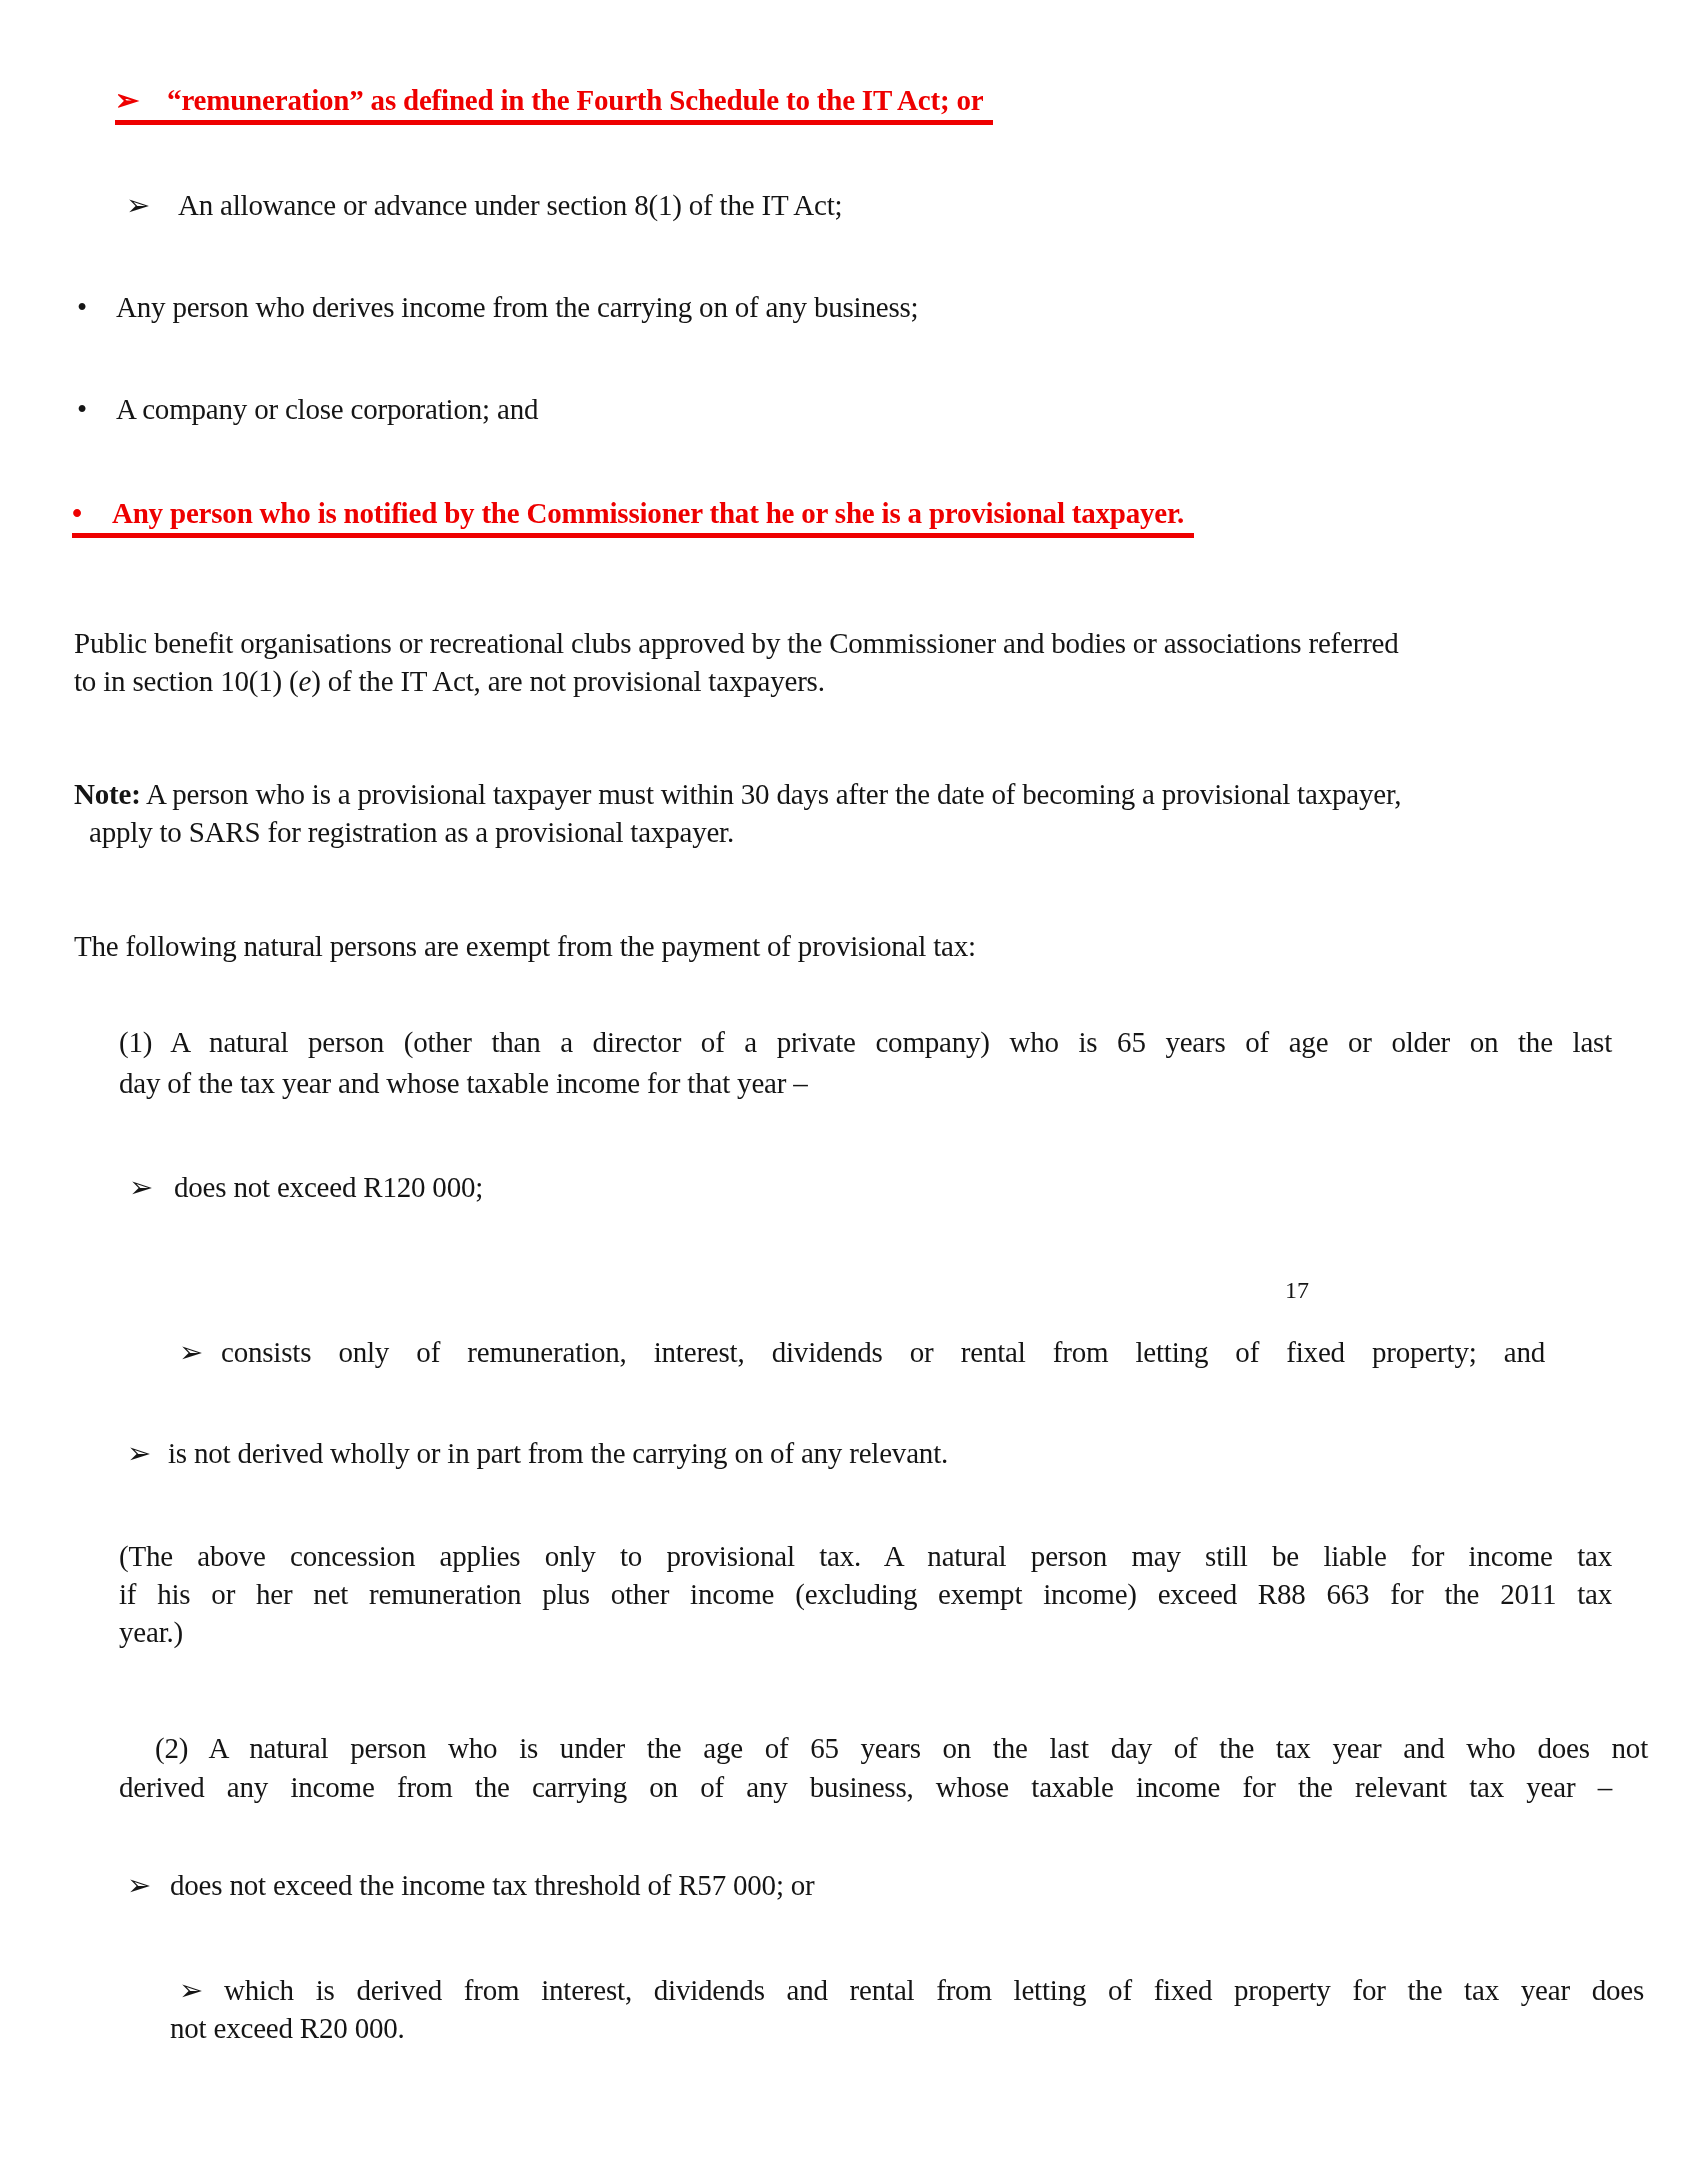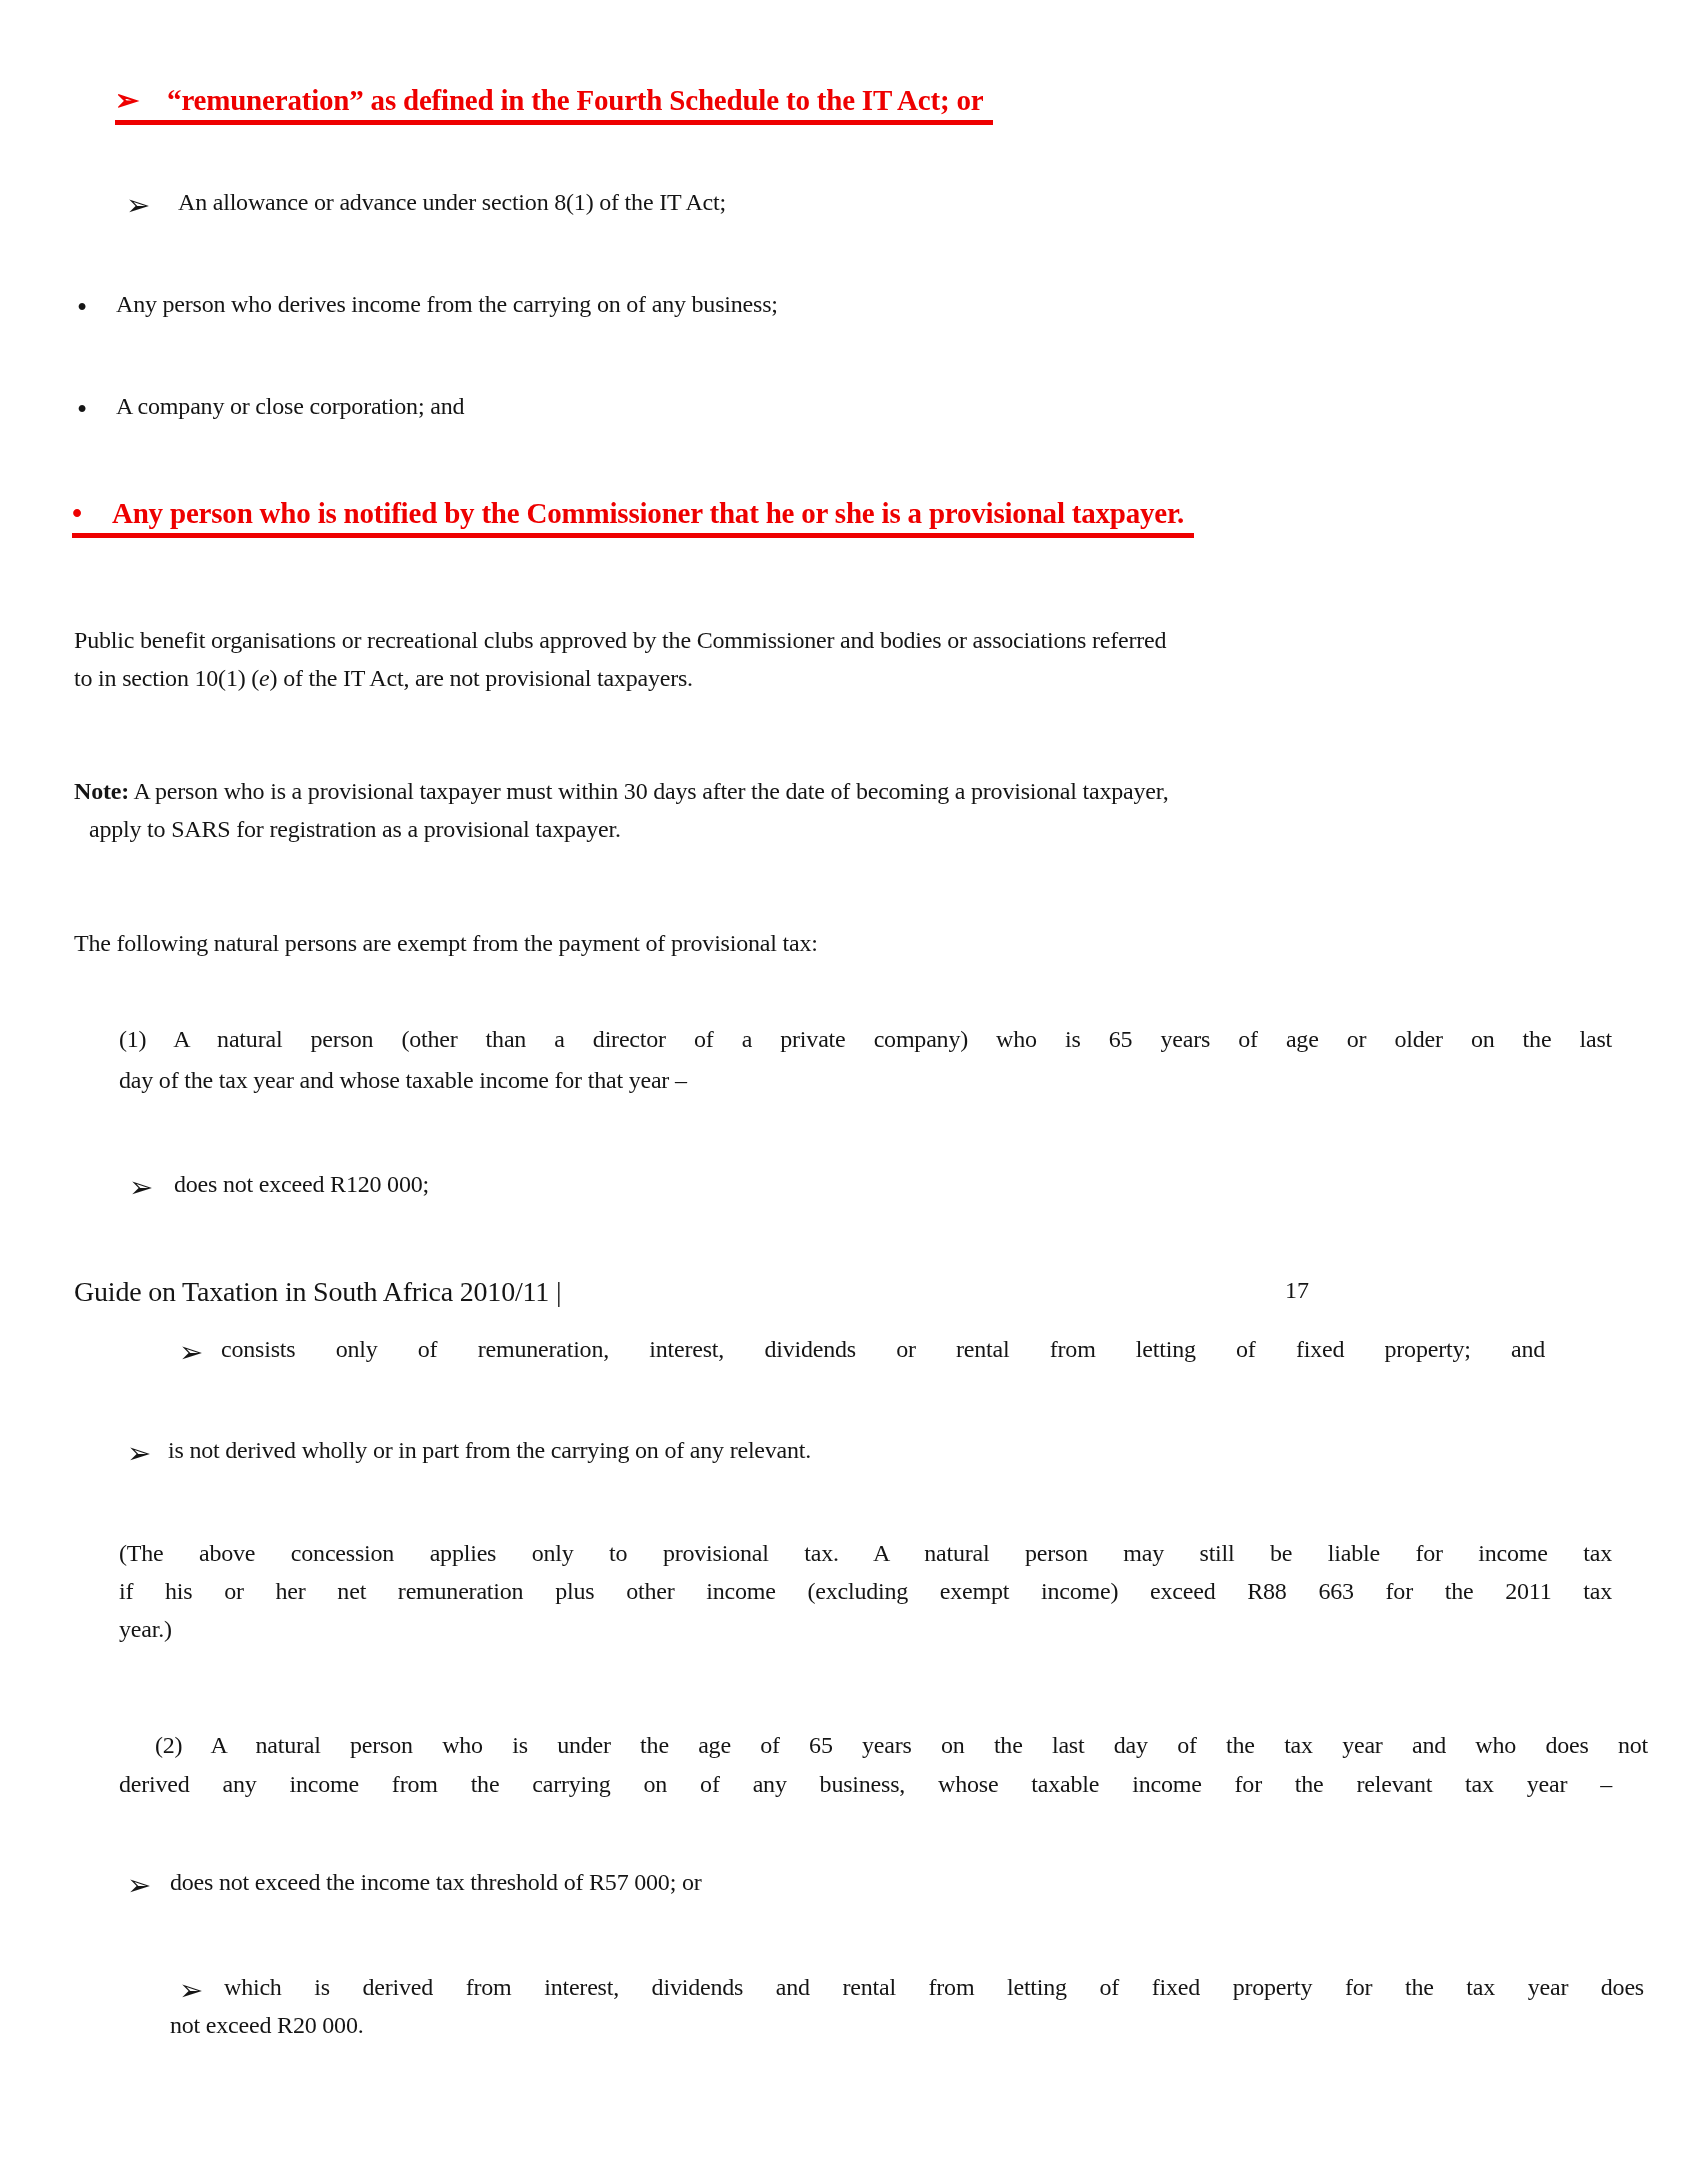--- a/index.html
+++ b/index.html
@@ -12,21 +12,21 @@
     width:1683px;
     height:2178px;
     background:#ffffff;
     font-family:Liberation Serif, serif;
     color:var(--ink);
     overflow:hidden;
     padding-left:48px;
   }
   .abs{position:absolute;}
   .line{
-    font-size:24px;
+    font-size:29px;
     line-height:1.2;
     letter-spacing:-0.2px;
     white-space:nowrap;
     color:var(--ink);
   }
   .line.just{
     white-space:normal;
     text-align:justify;
     text-align-last:justify;
   }
@@ -86,16 +86,15 @@
       <div class="abs line just" style="left: 119px; top: 1577px; width: 1493px;">if his or her net remuneration plus other income (excluding exempt income) exceed R88 663 for the 2011 tax</div>
       <div class="abs line" style="left: 119px; top: 1615px;">year.)</div>
       <div class="abs line just" style="left: 119px; top: 1731px; width: 1493px; margin-left: 36px;">(2) A natural person who is under the age of 65 years on the last day of the tax year and who does not</div>
       <div class="abs line just" style="left: 119px; top: 1770px; width: 1493px;">derived any income from the carrying on of any business, whose taxable income for the relevant tax year –</div>
       <span class="abs bullet" style="left: 127px; top: 1868px;">➢</span>
       <div class="abs line" style="left: 170px; top: 1868px;">does not exceed the income tax threshold of R57 000; or</div>
       <span class="abs bullet" style="left: 179px; top: 1973px;">➢</span>
       <div class="abs line just" style="left: 224px; top: 1973px; width: 1420px;">which is derived from interest, dividends and rental from letting of fixed property for the tax year does</div>
       <div class="abs line" style="left: 170px; top: 2011px;">not exceed R20 000.</div>
     </div>
-  <div class="abs footer-text">Guide on Taxation in South Africa 2010/11 |</div>
   <div class="abs page-number">17</div>
 </div>
 
 
 </body></html>

